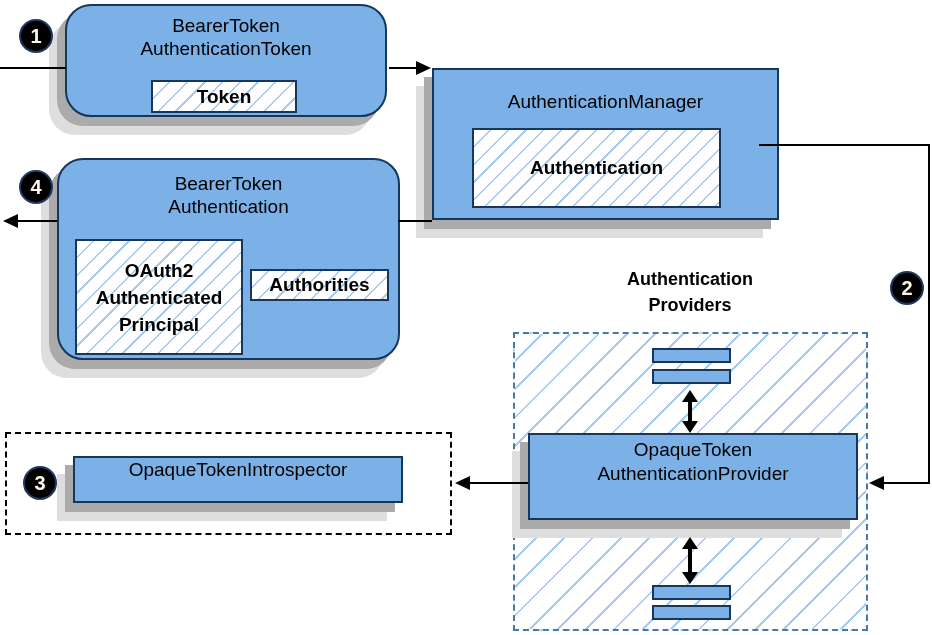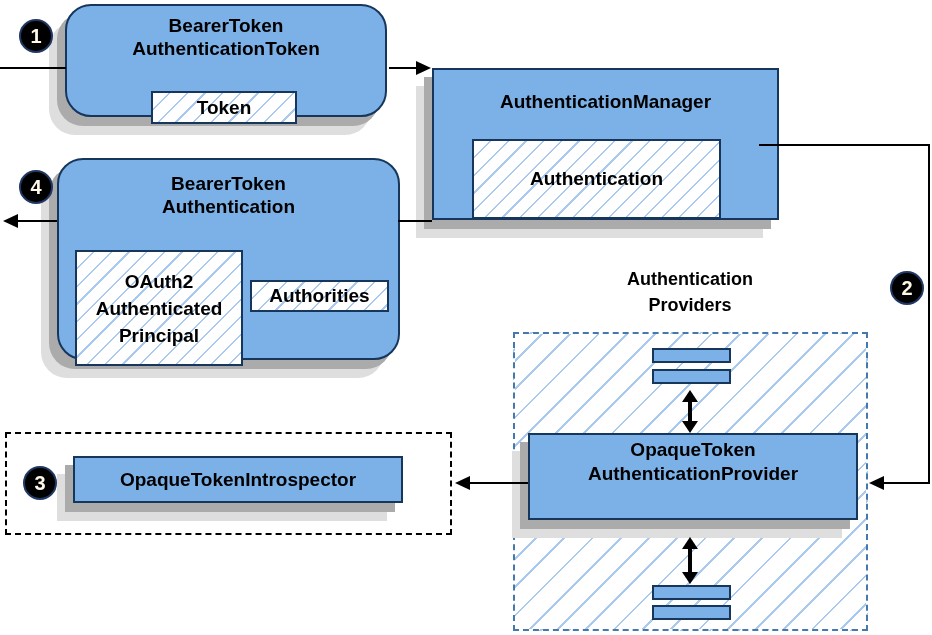--- a/index.html
+++ b/index.html
@@ -10,31 +10,31 @@
   
   .bluebox {
     position:absolute;
     background:#7cb1e8;
     border:2px solid #16365c;
     color:#000;
   }
   .rounded { border-radius:26px; }
   .shadowed { box-shadow:-8px 9px 0 0 #ababab, -16px 18px 0 0 #dedede; }
 
-  .node-title { text-align:center; font-weight:bold; font-size:19px; line-height:23px; color:#000; }
+  .node-title { text-align:center; font-weight:normal; font-size:19px; line-height:23px; color:#000; }
   .node-title span { display:block; }
 
   
   .chip {
     position:absolute;
     border:2px solid #16365c;
     background-color:#fff;
     background-image:repeating-linear-gradient(135deg, rgba(255,255,255,0) 0px, rgba(255,255,255,0) 11px, #a9c9ef 11px, #a9c9ef 12.5px);
     display:flex; flex-direction:column; align-items:center; justify-content:center;
-    font-weight:bold; font-size:19px; line-height:26px; color:#000;margin-top:11px;
+    font-weight:bold; font-size:19px; line-height:26px; color:#000;
   }
 
   
   .providers-box {
     position:absolute;
     border:2px dashed #4578ad;
     background-color:#fff;
     background-image:repeating-linear-gradient(135deg, rgba(255,255,255,0) 0px, rgba(255,255,255,0) 18px, #a9c9ef 18px, #a9c9ef 20px);
   }
   .introspector-box {
@@ -120,21 +120,21 @@
     </div>
   </div>
 
   <div class="bluebox shadowed" style="left:528px; top:433px; width:330px; height:87px;">
     <div class="node-title" style="padding-top:3px; line-height:24px;">
       <span>OpaqueToken</span>
       <span>AuthenticationProvider</span>
     </div>
   </div>
 
-  <div class="bluebox shadowed" style="left:73px; top:456px; width:330px; height:47px; display:flex; align-items:center; justify-content:center;">
+  <div class="bluebox shadowed" style="left:73px; top:456px; width:330px; height:47px; display:flex; align-items:flex-start; justify-content:center;">
     <div class="node-title">
       <span>OpaqueTokenIntrospector</span>
     </div>
   </div>
 
   <div class="badge" style="left:19px; top:19px;">
     <span>1</span>
   </div>
   <div class="badge" style="left:890px; top:271px;">
     <span>2</span>

